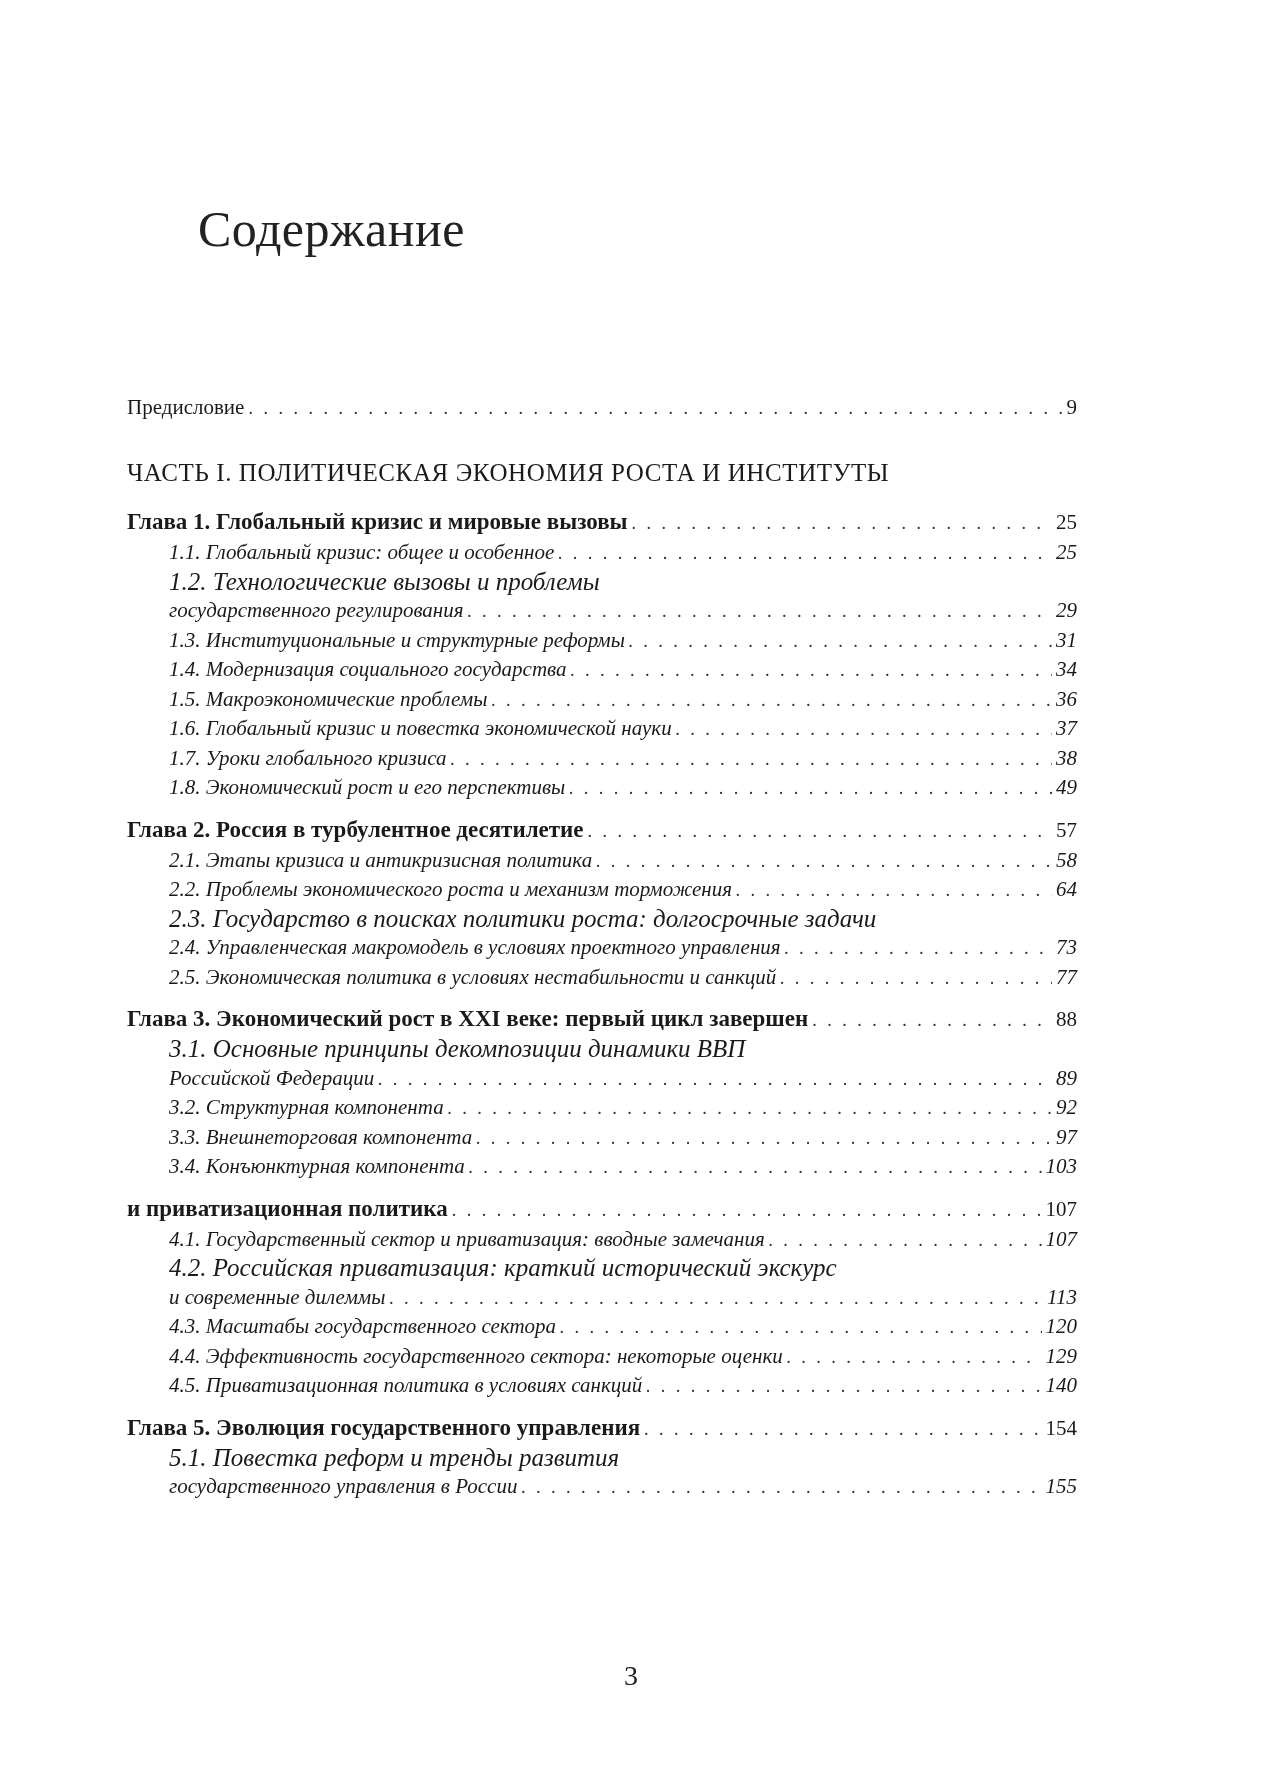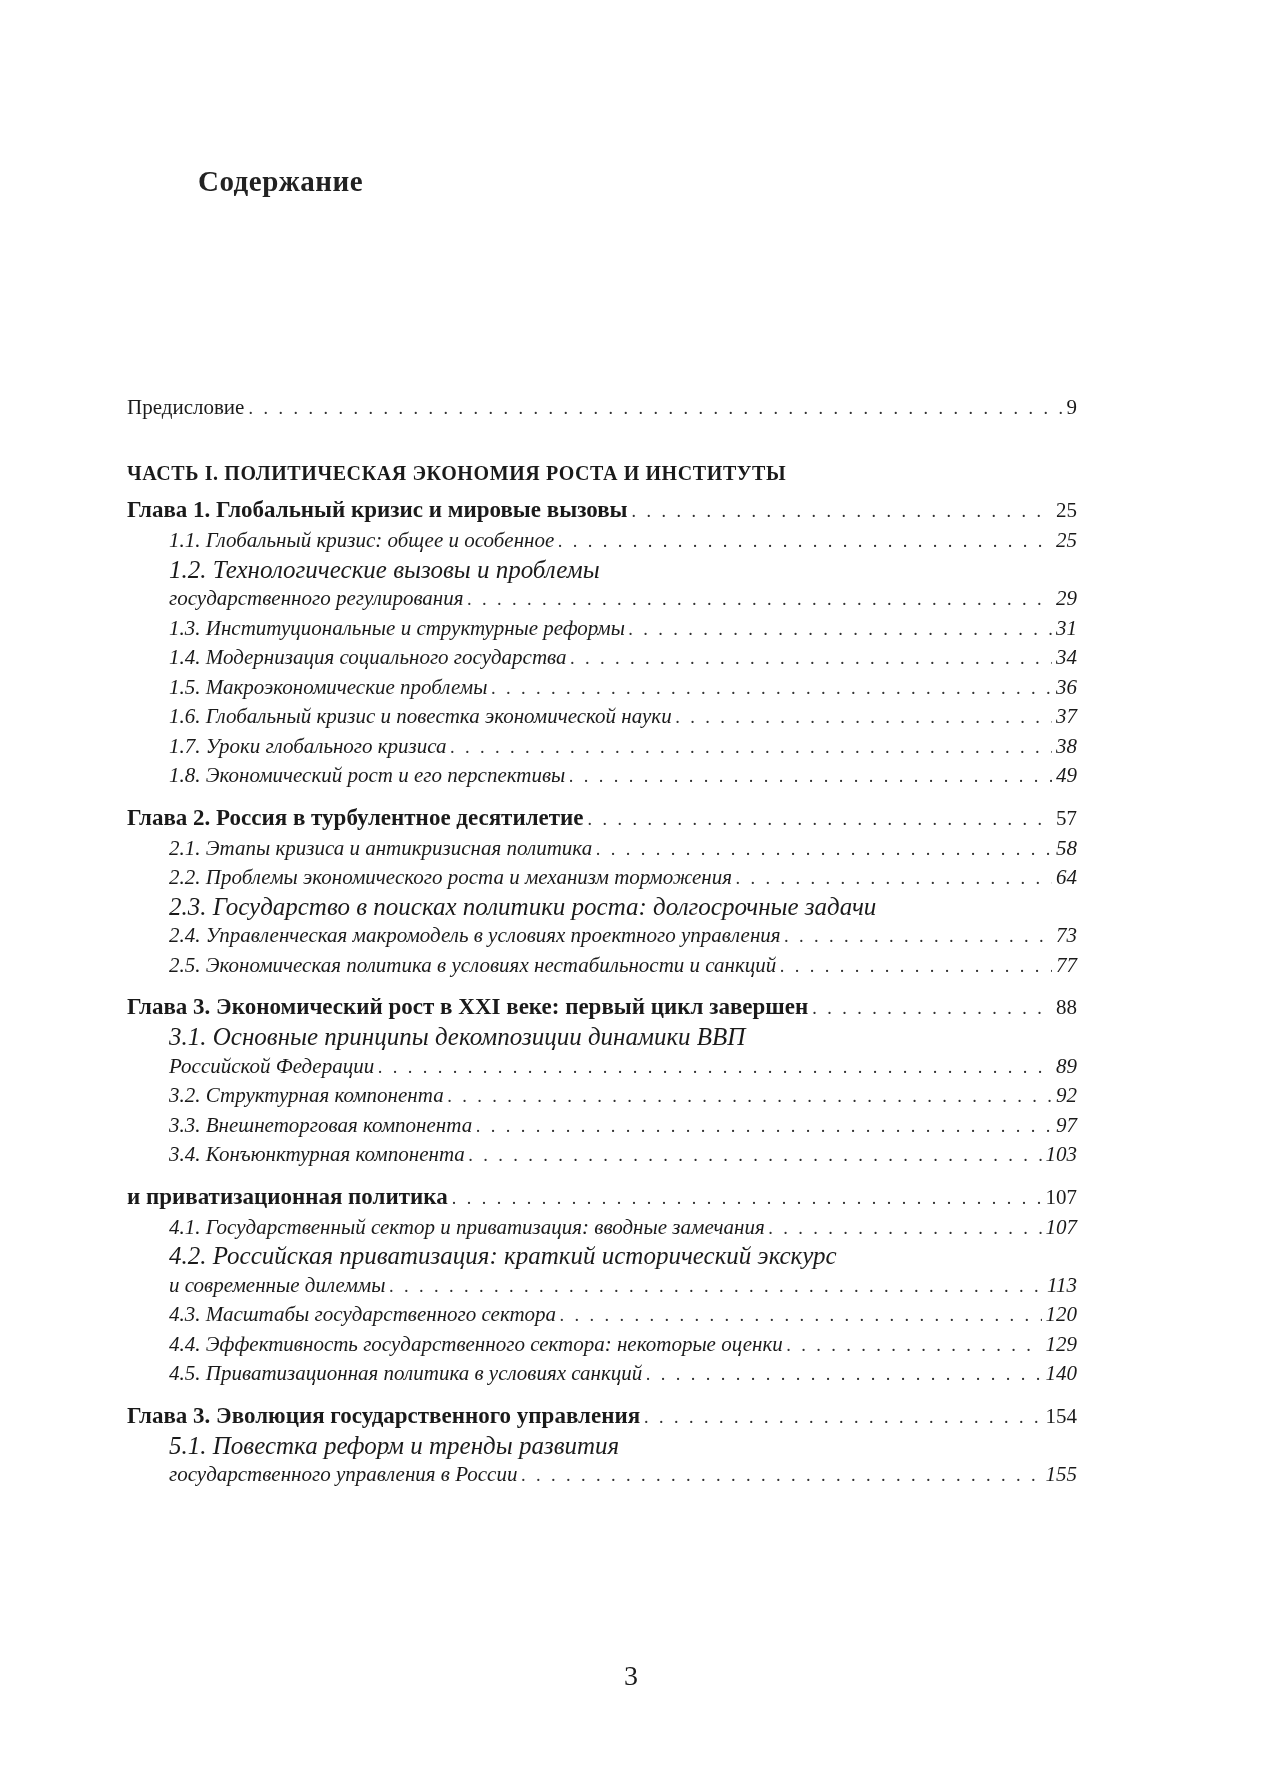--- a/index.html
+++ b/index.html
@@ -1,30 +1,30 @@
 <!DOCTYPE html>
 <html><head>
 <meta charset="utf-8">
 <style>
   html, body { margin: 0; padding: 0; background: #ffffff; }
   body { width: 1262px; height: 1780px; position: relative; overflow: hidden;
          font-family: "Liberation Serif", "DejaVu Serif", serif; color: #1a1a1a; }
-  .title { position: absolute; left: 198px; top: 146px; font-size: 29px; letter-spacing: 0.5px; font-weight: bold; color: #222; }
+  .title { position: absolute; left: 198px; top: 166px; font-size: 50px; letter-spacing: 0.5px; font-weight: normal; color: #222; }
   .toc { position: absolute; left: 127px; top: 393px; width: 950px; }
   .row { display: flex; align-items: baseline; font-size: 21px; line-height: 28.5px; white-space: nowrap; }
   .row .t { flex: 0 0 auto; }
   .row .dots { flex: 1 1 auto; overflow: hidden; margin: 0 4px; color: #333; letter-spacing: 3px; font-size: 18px; }
   .row .dots::before { content: ". . . . . . . . . . . . . . . . . . . . . . . . . . . . . . . . . . . . . . . . . . . . . . . . . . . . . . . . . . . . . . . . . . . . . . . . . . . . . . . . . . . . . . . . . . . . . . . . . . . . . . . . . . . . . . . . . . . ."; }
   .row .p { flex: 0 0 auto; text-align: right; }
   .line { font-size: 25px; line-height: 28.5px; white-space: nowrap; }
   .sub { padding-left: 42px; font-style: italic; }
   .chap .t, .chap.line { font-weight: bold; font-size: 23px; text-align: right; }
   .chap .p { font-size: 21px; font-weight: normal; }
   .chap { line-height: 30px; }
-  .part { font-weight: bold; font-size: 20px; letter-spacing: 0.6px; margin-top: 36px; margin-bottom: 8px; }
+  .part { font-weight: normal; font-size: 25px; letter-spacing: 0.6px; margin-top: 36px; margin-bottom: 20px; }
   .pref { margin-bottom: 12px; }
   .gap { height: 12px; }
   .pagenum { position: absolute; left: 0; width: 1262px; text-align: center; top: 1660px; font-size: 28px; }
 </style>
 </head>
 <body>
 
 <h1 class="title">Содержание</h1>
 
 <div class="toc">
@@ -172,21 +172,21 @@
   </div>
   <div class="row sub">
     <span class="t">4.5. Приватизационная политика в условиях санкций</span>
     <span class="dots"></span>
     <span class="p">140</span>
   </div>
 
   <div class="gap"></div>
 
   <div class="row chap">
-    <span class="t">Глава 3. Эволюция государственного управления</span>
+    <span class="t">Глава 5. Эволюция государственного управления</span>
     <span class="dots"></span>
     <span class="p">154</span>
   </div>
   <div class="line sub">5.1. Повестка реформ и тренды развития</div>
   <div class="row sub">
     <span class="t">государственного управления в России</span>
     <span class="dots"></span>
     <span class="p">155</span>
   </div>
 </div>

